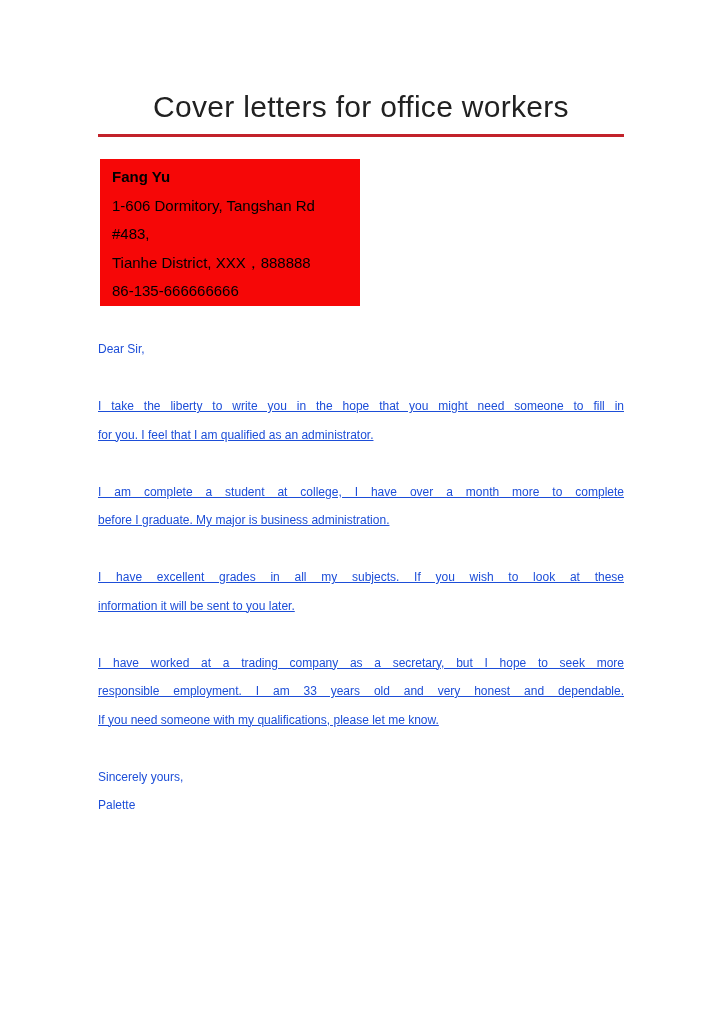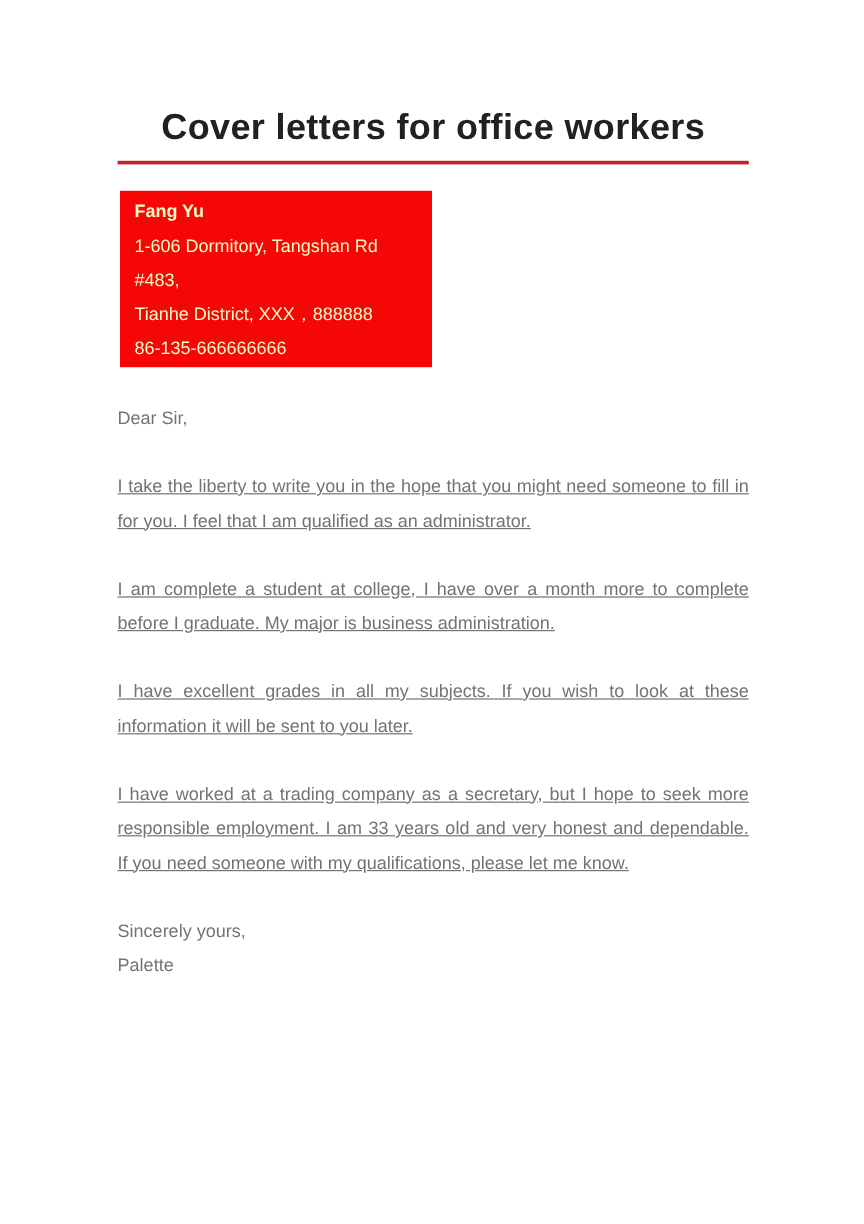--- a/index.html
+++ b/index.html
@@ -17,49 +17,49 @@
     padding: 0 96px 0 98px;
     font-family: "Liberation Sans", "DejaVu Sans", sans-serif;
     color: #1a1a1a;
     overflow: hidden;
   }
   .title {
     margin: 0;
     padding-top: 88px;
     font-size: 30px;
     line-height: 38px;
-    font-weight: 700;
+    font-weight: 400;
     text-align: center;
     color: #212121;
     letter-spacing: 0.3px;
   }
   .rule {
     height: 3px;
     margin-top: 8px;
     background: #c2222a;
   }
   .sender-box {
     width: 260px;
     height: 147px;
     margin-top: 22px;
     margin-left: 2px;
     box-sizing: border-box;
     padding: 4px 8px 0 12px;
     background: #f60707;
-    color: #fef9c3;
+    color: #000000;
     font-size: 15px;
     line-height: 28.5px;
     overflow: hidden;
   }
   .sender-box .name { font-weight: 700; }
   .body-text {
     margin-top: 29px;
-    font-size: 15px;
+    font-size: 12px;
     line-height: 28.5px;
-    color: #737373;
+    color: #1d4ed8;
   }
   .salutation { margin: 0 0 28.5px 0; }
   .paragraph  { margin: 0 0 28.5px 0; text-decoration: underline; }
   .paragraph .line.justify {
     text-align: justify;
     text-align-last: justify;
   }
   .closing { margin: 0 0 28.5px 0; }
   .signoff-block div { line-height: 28.5px; }
 </style>

